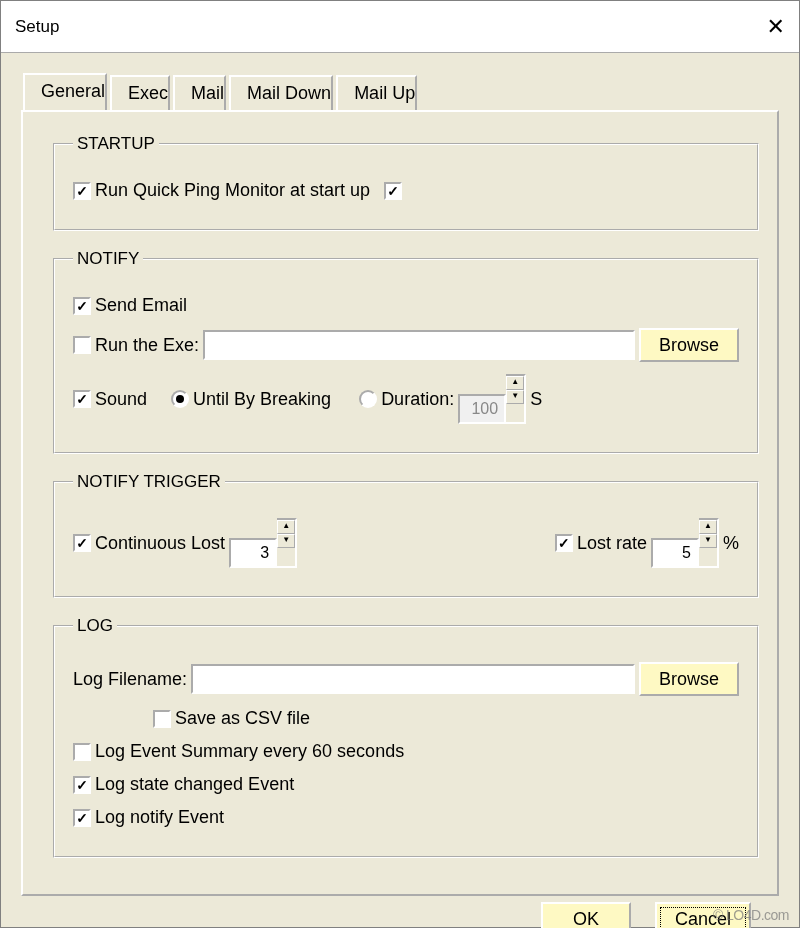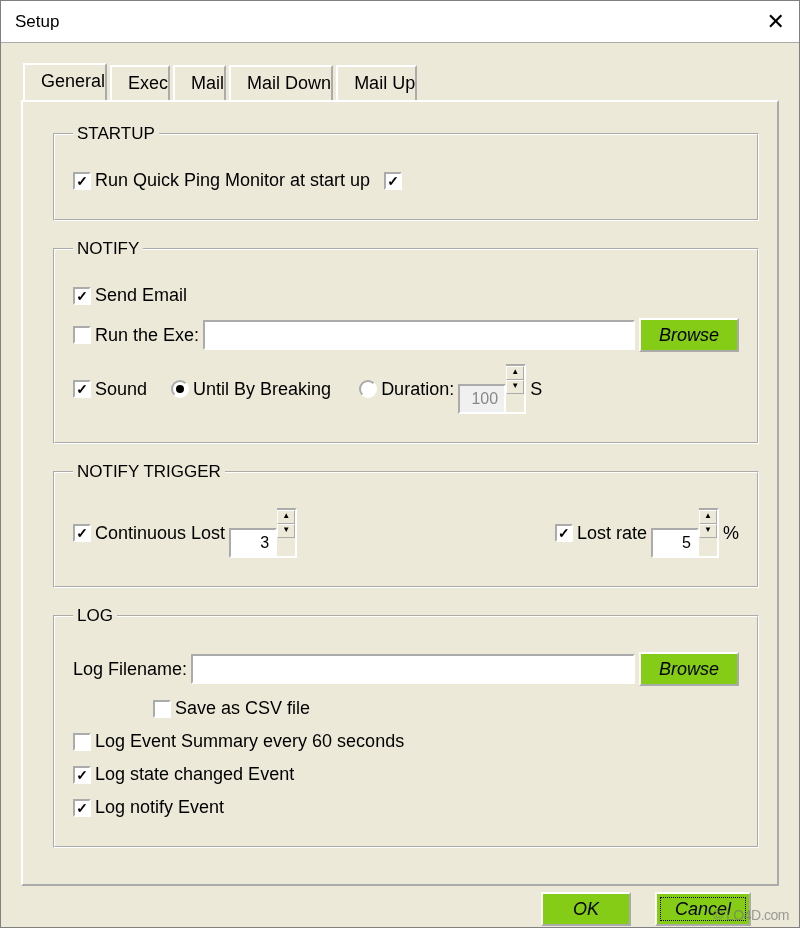--- a/index.html
+++ b/index.html
@@ -11,21 +11,21 @@
   color: #000;
 }
 .window {
   width: 800px;
   height: 928px;
   background: #ece9d8;
   border: 1px solid #808080;
   position: relative;
 }
 .titlebar {
-  height: 42px;
+  height: 52px;
   background: #fff;
   display: flex;
   align-items: center;
   justify-content: space-between;
   padding: 0 14px;
   border-bottom: 1px solid #aaa;
 }
 .titlebar .title {
   font-size: 17px;
 }
@@ -137,25 +137,24 @@
   padding: 0 6px;
 }
 input[type="text"]:disabled {
   background: #f0f0f0;
   color: #888;
 }
 
 .btn {
   height: 34px;
   padding: 0 18px;
-  background: #84cc16;
+  background: #fef9c3;
   border: 2px outset #fff;
   cursor: pointer;
   font-size: 18px;
-  font-style: italic;
 }
 
 .spin {
   display: inline-flex;
   align-items: stretch;
 }
 .spin input {
   width: 48px;
   text-align: right;
   margin-top: 20px;

